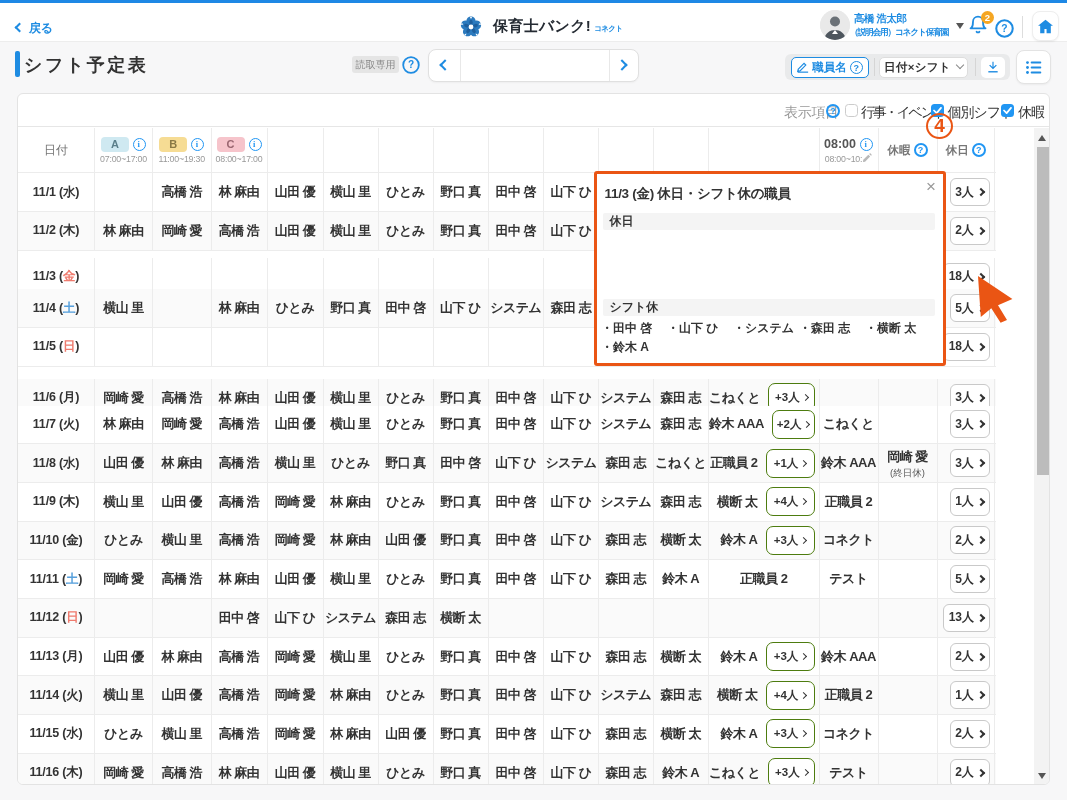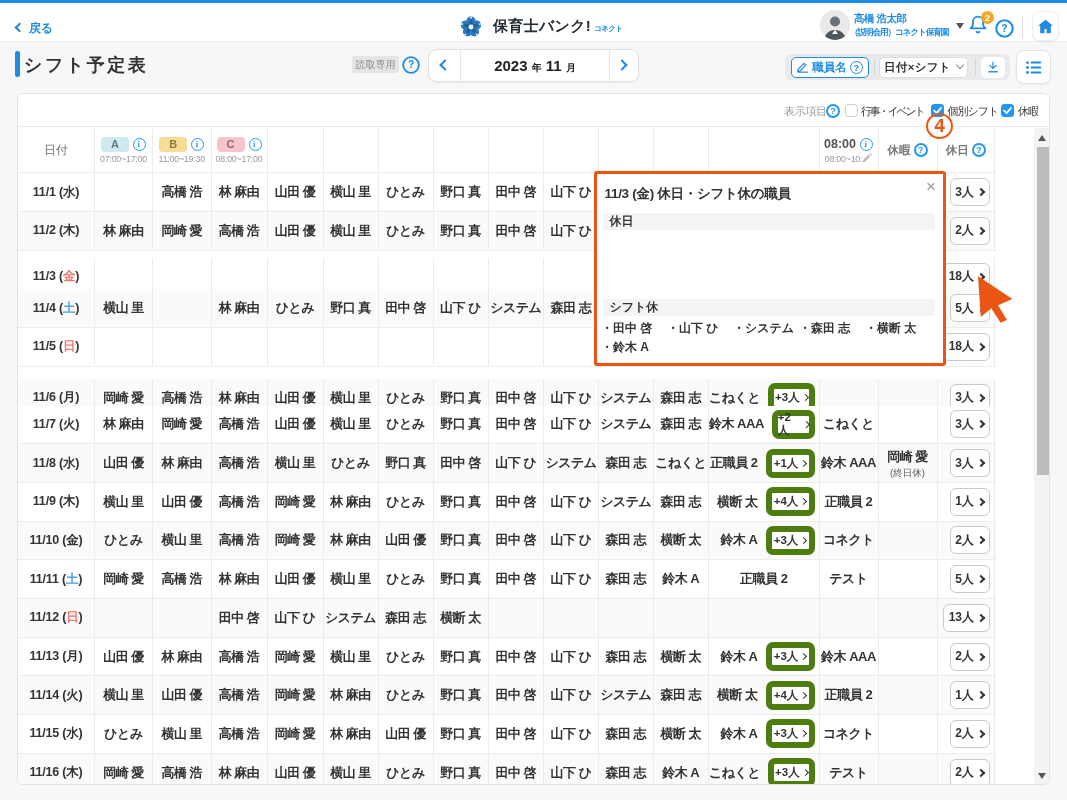--- a/index.html
+++ b/index.html
@@ -34,21 +34,21 @@
 #ctrls{position:absolute;left:785px;top:54px;width:225px;height:26px;background:#e9eaeb;border-radius:6px;}
 #staffbtn{position:absolute;left:6px;top:2.5px;width:78px;height:21px;background:#fff;border:1px solid #1e8ce2;border-radius:5px;display:flex;align-items:center;justify-content:center;gap:3px;color:#1e8ce2;font-size:11.5px;font-weight:bold;}
 #csep1{position:absolute;left:89px;top:4px;width:1px;height:18px;background:#d5d5d5;}
 #ddown{position:absolute;left:94px;top:2.5px;width:89px;height:21px;background:#fff;border:1px solid #ddd;border-radius:5px;font-size:11.5px;letter-spacing:0.3px;color:#333;display:flex;align-items:center;justify-content:center;font-weight:bold;}
 #csep2{position:absolute;left:190px;top:4px;width:1px;height:18px;background:#d5d5d5;}
 #dlbtn{position:absolute;left:196px;top:2.5px;width:24px;height:21px;background:#fff;border-radius:5px;display:flex;align-items:center;justify-content:center;}
 #listbtn{position:absolute;left:1016px;top:50px;width:35px;height:34px;background:#fff;border:1px solid #e3e3e3;border-radius:8px;box-shadow:0 1px 2px rgba(0,0,0,.05);display:flex;align-items:center;justify-content:center;}
 
 #card{position:absolute;left:17px;top:93px;width:1033px;height:692px;background:#fff;border:1px solid #e3e3e3;border-radius:6px;overflow:hidden;}
 #chkrow{position:absolute;left:0;top:0;width:1031px;height:33px;border-bottom:1px solid #e6e6e6;}
-.chklab{position:absolute;top:10px;font-size:11px;letter-spacing:-1px;color:#333;white-space:nowrap;}
+.chklab{position:absolute;top:10px;font-size:14px;letter-spacing:-1px;color:#333;white-space:nowrap;}
 .chkbox{position:absolute;top:9.5px;width:13px;height:13px;border-radius:3.5px;}
 .chkon{background:#2196f3;}
 .chkoff{background:#fff;border:1px solid #ccc;}
 .chkon svg{display:block;margin:3px auto 0;}
 
 #tbl{position:absolute;left:0;top:34px;width:978px;height:658px;}
 .trow{position:absolute;left:0;width:978px;display:flex;background:#fff;border-bottom:1px solid #ececec;}
 .thead{background:#fff;}
 .cell{height:100%;border-right:1px solid #ececec;display:flex;align-items:center;justify-content:center;overflow:hidden;position:relative;}
 .hdate{font-size:12px;color:#757575;}
@@ -60,21 +60,21 @@
 .icoinfo:after{content:"i";position:absolute;left:0;top:0;width:9.5px;height:9.5px;color:#2196f3;font-size:8.5px;font-weight:bold;text-align:center;line-height:10px;font-family:"Liberation Serif",serif;}
 .icoq{display:inline-block;width:14px;height:14px;border-radius:50%;border:2px solid #2196f3;position:relative;vertical-align:-3px;margin-left:3px;}
 .icoq:after{content:"?";position:absolute;left:0;top:0;width:10px;height:10px;color:#2196f3;font-size:9px;font-weight:bold;text-align:center;line-height:11px;}
 .shtime{font-size:8.8px;color:#999;margin-top:2px;white-space:nowrap;letter-spacing:-0.2px;}
 .pen{width:10px;height:10px;vertical-align:-1px;}
 .hkq{font-size:11.5px;color:#777;font-weight:bold;white-space:nowrap;}
 .dt{font-size:12.5px;letter-spacing:-0.2px;font-weight:bold;color:#333;white-space:nowrap;}
 .nm{font-size:13px;letter-spacing:-0.5px;font-weight:bold;color:#333;white-space:nowrap;}
 .widecell{width:100%;height:100%;display:flex;align-items:center;justify-content:flex-end;padding-right:4px;gap:8px;}
 .widecell.noplus{justify-content:center;padding-right:0;}
-.plus{display:inline-flex;align-items:center;justify-content:center;gap:2px;width:49px;height:29px;background:#fff;border:6px solid #4d7c0f;border-radius:7px;font-size:11.5px;font-weight:bold;color:#333;}
+.plus{display:inline-flex;align-items:center;justify-content:center;gap:2px;width:49px;height:29px;background:#fff;border:1px solid #4d7c0f;border-radius:7px;font-size:11.5px;font-weight:bold;color:#333;}
 .chv{display:inline-block;width:5px;height:5px;border-right:1.8px solid #333;border-top:1.8px solid #333;transform:rotate(45deg);margin-left:1px;}
 .nbtn{display:inline-flex;align-items:center;justify-content:center;white-space:nowrap;gap:4px;min-width:40px;height:28px;background:#fff;border:1px solid #c9c9c9;border-radius:6px;font-size:12px;font-weight:bold;color:#333;padding:0 4.5px;}
 .kyujcell{width:100%;height:100%;display:flex;align-items:center;justify-content:flex-end;padding-right:4.5px;}
 .chv2{display:inline-block;width:6px;height:6px;border-right:2px solid #333;border-top:2px solid #333;transform:rotate(45deg);}
 .kyu{text-align:center;}
 .kyusub{display:block;font-size:9.5px;color:#555;margin-top:1px;}
 
 #sbar{position:absolute;left:1016px;top:34px;width:17px;height:658px;background:#f3f3f3;}
 #sthumb{position:absolute;left:2.5px;top:19px;width:12px;height:328px;background:#bcbcbc;}
 .sarr{position:absolute;left:4px;width:0;height:0;border-left:4.5px solid transparent;border-right:4.5px solid transparent;}
@@ -149,21 +149,20 @@
 <div id="ttl">シフト予定表</div>
 <div id="ropill">読取専用</div>
 <div id="roq"><svg width="18" height="18" viewBox="0 0 24 24">
       <circle cx="12" cy="12" r="10.4" fill="none" stroke="#1e8ce2" stroke-width="2.4"></circle>
       <text x="12" y="16.5" text-anchor="middle" font-size="13.5" font-weight="bold" fill="#1e8ce2" font-family="Liberation Sans">?</text>
     </svg></div>
 <div id="mnav">
   <span class="navchv" style="left:12px;transform:rotate(45deg)"></span>
   <div class="d1"></div>
     <div class="d2"></div>
-  <div id="mtext">2023 <span class="sm">年</span> 11 <span class="sm">月</span></div>
   <span class="navchv" style="left:189px;transform:rotate(225deg)"></span>
 </div>
 <div id="ctrls">
   <div id="staffbtn"><svg width="12" height="12" viewBox="0 0 14 14">
         <path d="M1.5 9.5 8.2 2.8l2 2-6.7 6.7-2.6.6z" fill="none" stroke="#1e8ce2" stroke-width="1.4"></path>
         <path d="M1 13h12" stroke="#1e8ce2" stroke-width="1.4"></path>
       </svg>職員名<span style="display:inline-block;width:13px;height:13px;border-radius:50%;border:1.6px solid #1e8ce2;font-size:9px;line-height:13px;text-align:center;">?</span></div>
   <div id="csep1"></div>
   <div id="ddown">日付×シフト<span style="display:inline-block;width:6px;height:6px;border-right:1.6px solid #888;border-bottom:1.6px solid #888;transform:rotate(45deg);margin-left:6px;margin-top:-4px;"></span></div>
   <div id="csep2"></div>

